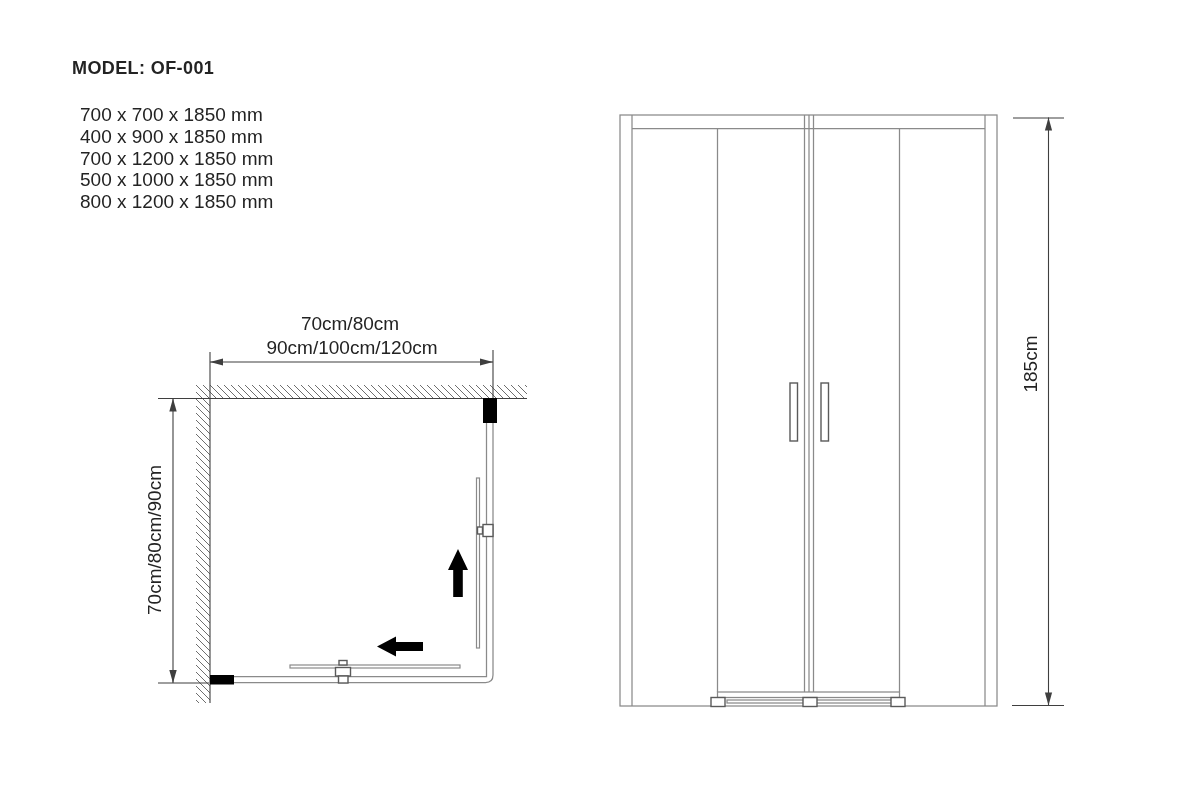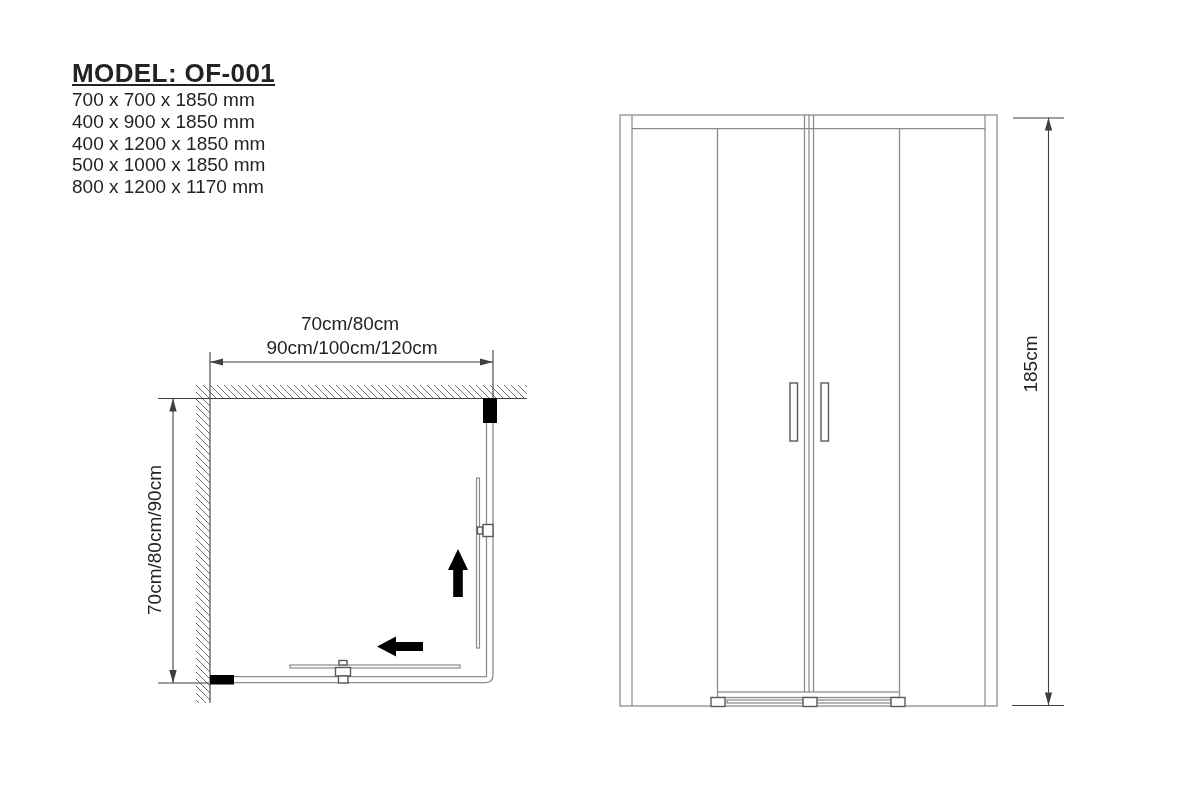--- a/index.html
+++ b/index.html
@@ -1,42 +1,42 @@
 <!DOCTYPE html>
 <html style="--text: #232323; --frame_line: #8a8a8a; --detail_line: #5a5a5a; --dimension_line: #3f3f3f; --solid_fill: #000000; --hatch: #6e6e6e;"><head>
 <meta charset="utf-8">
 <style>
   html,body{margin:0;padding:0;background:#ffffff;}
   body{width:1200px;height:800px;position:relative;overflow:hidden;
        font-family:"Liberation Sans",sans-serif;color:var(--text,#232323);}
   .title-block{position:absolute;left:72px;top:58px;}
-  .model-title{font-size:26px;font-weight:bold;letter-spacing:.4px;margin:0 0 0 0;color:var(--text,#232323);text-decoration:underline;}
-  .size-list{list-style:none;margin:0;padding:0;}
+  .model-title{font-size:18px;font-weight:bold;letter-spacing:.4px;margin:0 0 25px 0;color:var(--text,#232323);}
+  .size-list{list-style:none;margin:8px;padding:0;}
   .size-list li{font-size:19px;line-height:21.8px;white-space:pre;color:var(--text,#232323);}
   svg.plan{position:absolute;left:140px;top:300px;}
   svg.front{position:absolute;left:615px;top:105px;}
   .s-line{stroke:var(--frame_line,#8a8a8a);stroke-width:1.25;fill:none;}
   .s-mid{stroke:var(--detail_line,#5a5a5a);stroke-width:1.4;fill:#ffffff;}
   .s-dim{stroke:var(--dimension_line,#3f3f3f);stroke-width:1.1;fill:none;}
   .f-ink{fill:var(--solid_fill,#000000);stroke:none;}
   .f-dim{fill:var(--dimension_line,#3f3f3f);stroke:none;}
   .panel{stroke:var(--frame_line,#8a8a8a);stroke-width:1.2;fill:#ffffff;}
   .svg-label{fill:var(--text,#232323);font-family:"Liberation Sans",sans-serif;font-size:19px;}
 </style>
 </head>
 <body>
 
 <div class="title-block">
   <h1 class="model-title">MODEL: OF-001</h1>
   <ul class="size-list">
     <li>700 x 700 x 1850 mm</li>
     <li>400 x 900 x 1850 mm</li>
-    <li>400 x 1200 x 1850 mm</li>
+    <li>700 x 1200 x 1850 mm</li>
     <li>500 x 1000 x 1850 mm</li>
-    <li>800 x 1200 x 1170 mm</li>
+    <li>800 x 1200 x 1850 mm</li>
   </ul>
 </div>
 
 <svg class="plan" width="420" height="430" viewBox="140 300 420 430">
   <defs>
     <pattern id="hatch" patternUnits="userSpaceOnUse" width="7" height="7">
       <line x1="0" y1="0" x2="7" y2="7" style="stroke:var(--hatch,#6e6e6e);stroke-width:1"></line>
     </pattern>
   </defs>
 

